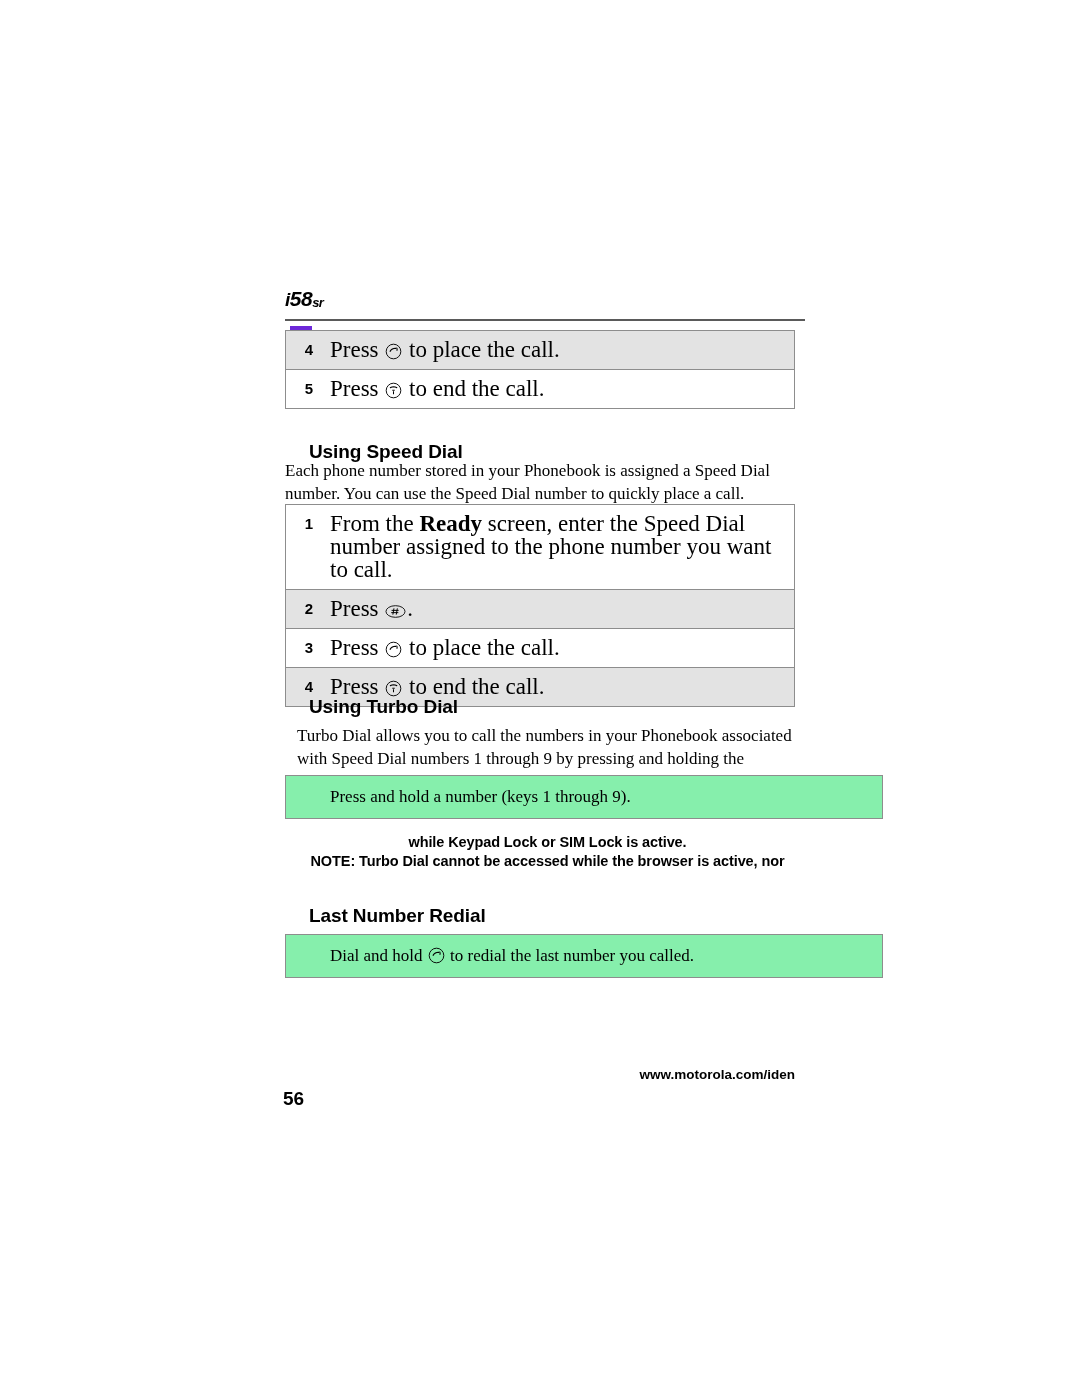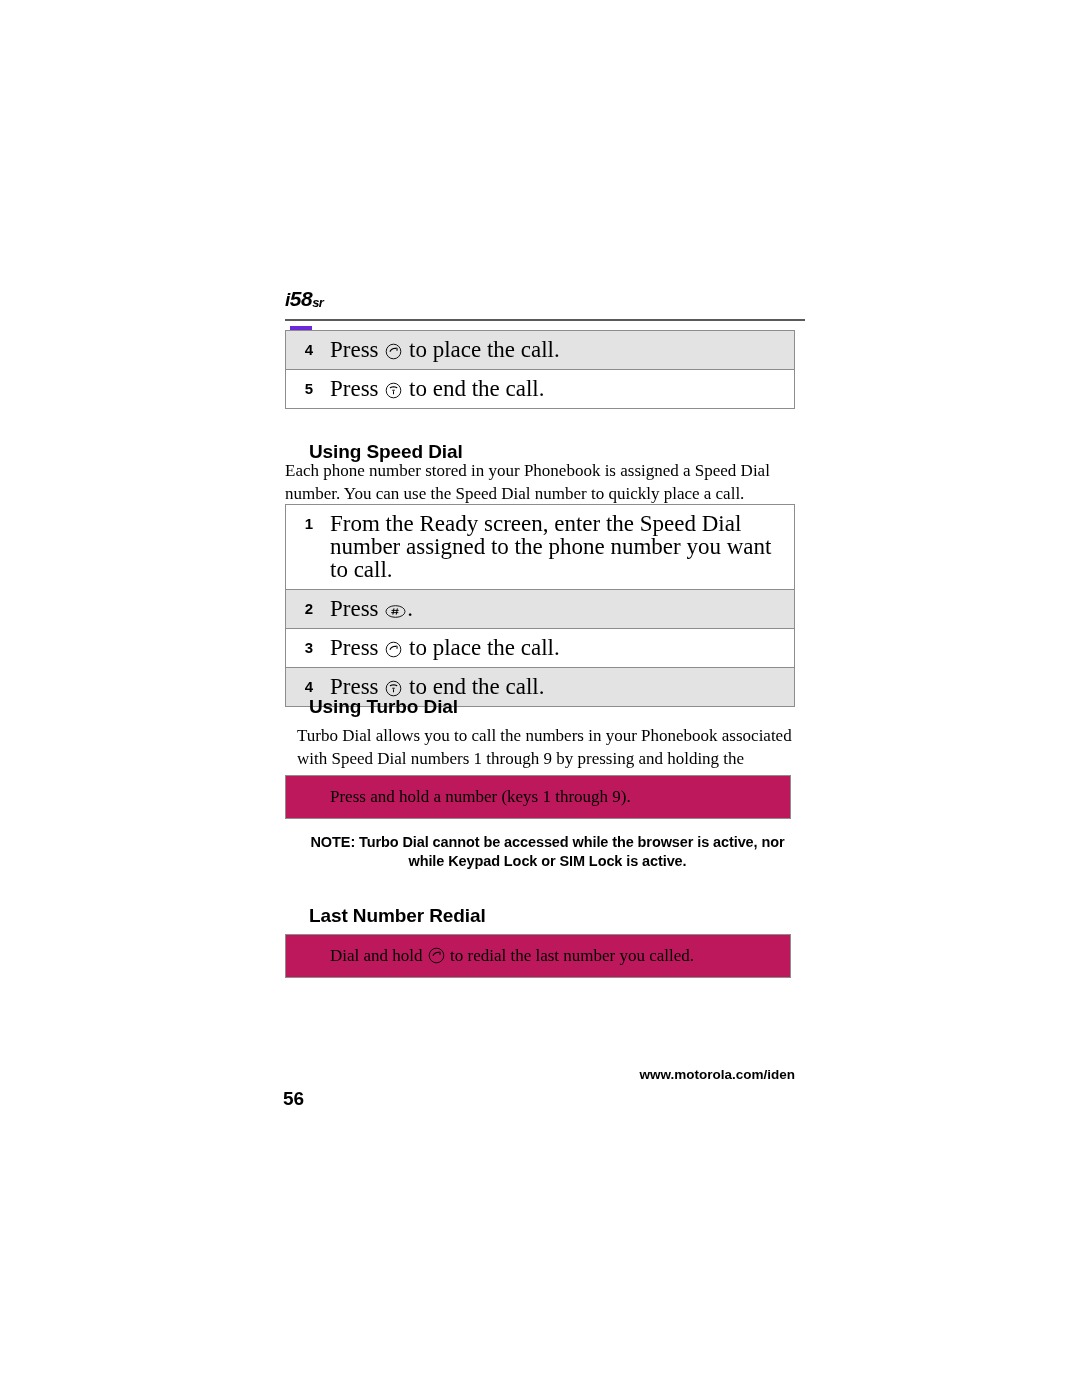--- a/index.html
+++ b/index.html
@@ -102,32 +102,32 @@
     padding-left: 2px;
     box-sizing: border-box;
   }
   .steps .txt {
     flex: 1 1 auto;
     font-family: "Liberation Serif", serif;
     font-size: 23px;
     line-height: 23px;
   }
   .steps .txt b {
-    font-weight: normal;
+    font-weight: bold;
     margin-top: 47px;
   }
 
   
   .onebox {
     position: absolute;
     left: 285px;
-    width: 506px;
+    width: 598px;
     box-sizing: border-box;
     border: 1px solid #8d8d8d;
-    background: #be185d;
+    background: #86efac;
     padding: 9px 10px 10px 0;
   }
   .onebox .txt {
     font-family: "Liberation Serif", serif;
     font-size: 17px;
     line-height: 23px;
     padding-left: 44px;
   }
 
   
@@ -279,22 +279,22 @@
   </div>
 
   <h2 class="h2" style="top:679px;">Using Turbo Dial</h2>
   <p class="body" style="top:712px; margin:12px;">Turbo Dial allows you to call the numbers in your Phonebook associated with Speed Dial numbers 1 through 9 by pressing and holding the corresponding numeric key on the keypad.</p>
 
   <div class="onebox" style="top:775px;">
     <div class="txt">Press and hold a number (keys 1 through 9).</div>
   </div>
 
   <div class="note" style="top:833px;">
+    <div>while Keypad Lock or SIM Lock is active.</div>
     <div>NOTE: Turbo Dial cannot be accessed while the browser is active, nor</div>
-    <div>while Keypad Lock or SIM Lock is active.</div>
   </div>
 
   <h2 class="h2" style="top:888px;">Last Number Redial</h2>
 
   <div class="onebox" style="top:934px;">
     <div class="txt"><span>Dial and hold </span><span class="keyicon">
         <svg width="17" height="17" viewBox="0 0 20 20" aria-hidden="true">
           <circle cx="10" cy="10" r="8.6" fill="none" stroke="#000" stroke-width="1.1"></circle>
           <path d="M13.6 5.6 C10.2 5.0 7.2 6.4 5.6 9.1 C5.1 10.0 5.6 10.6 6.4 10.3 C7.0 10.1 7.3 9.6 7.2 9.0 C8.5 7.4 10.6 6.7 13.0 7.0 Z" fill="#000"></path>
           <path d="M14.2 5.4 C14.9 6.6 15.1 8.0 14.7 9.2 L13.4 9.0 C13.8 7.9 13.7 6.6 13.2 5.6 Z" fill="#000"></path>

